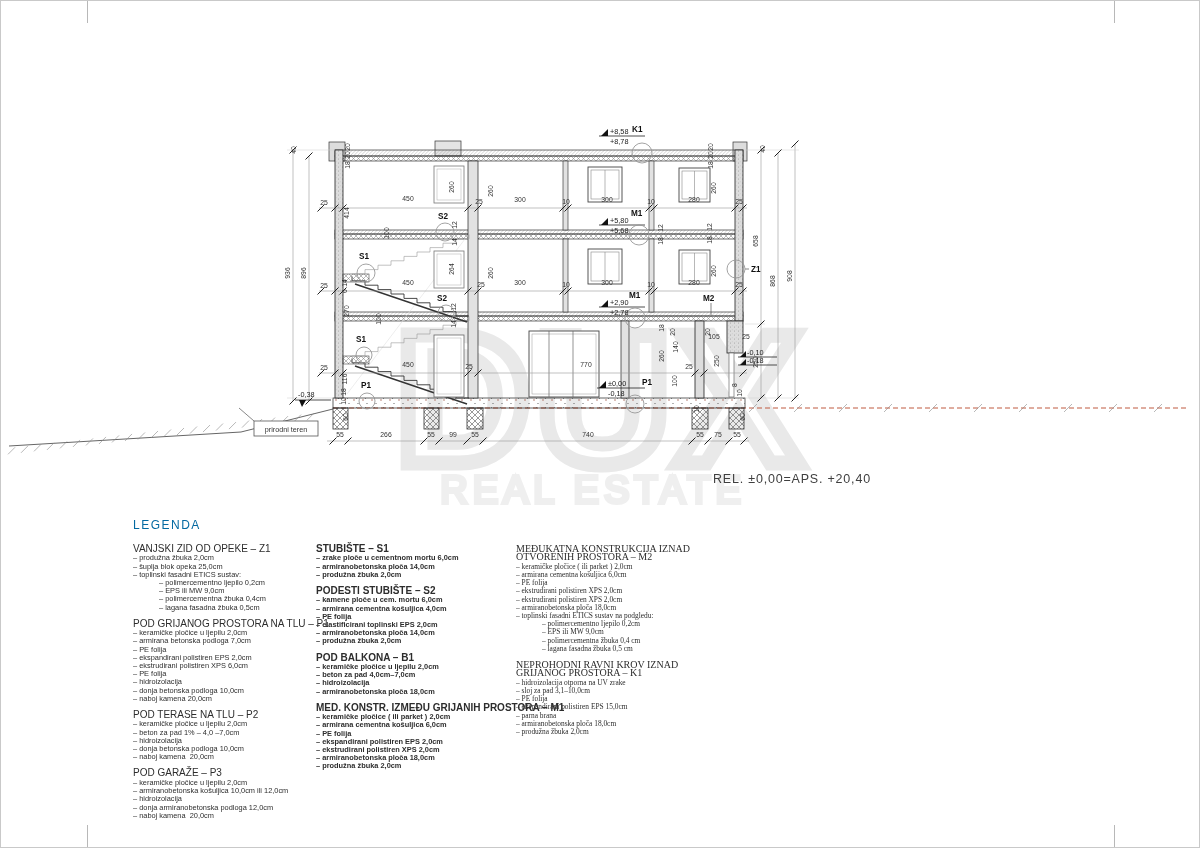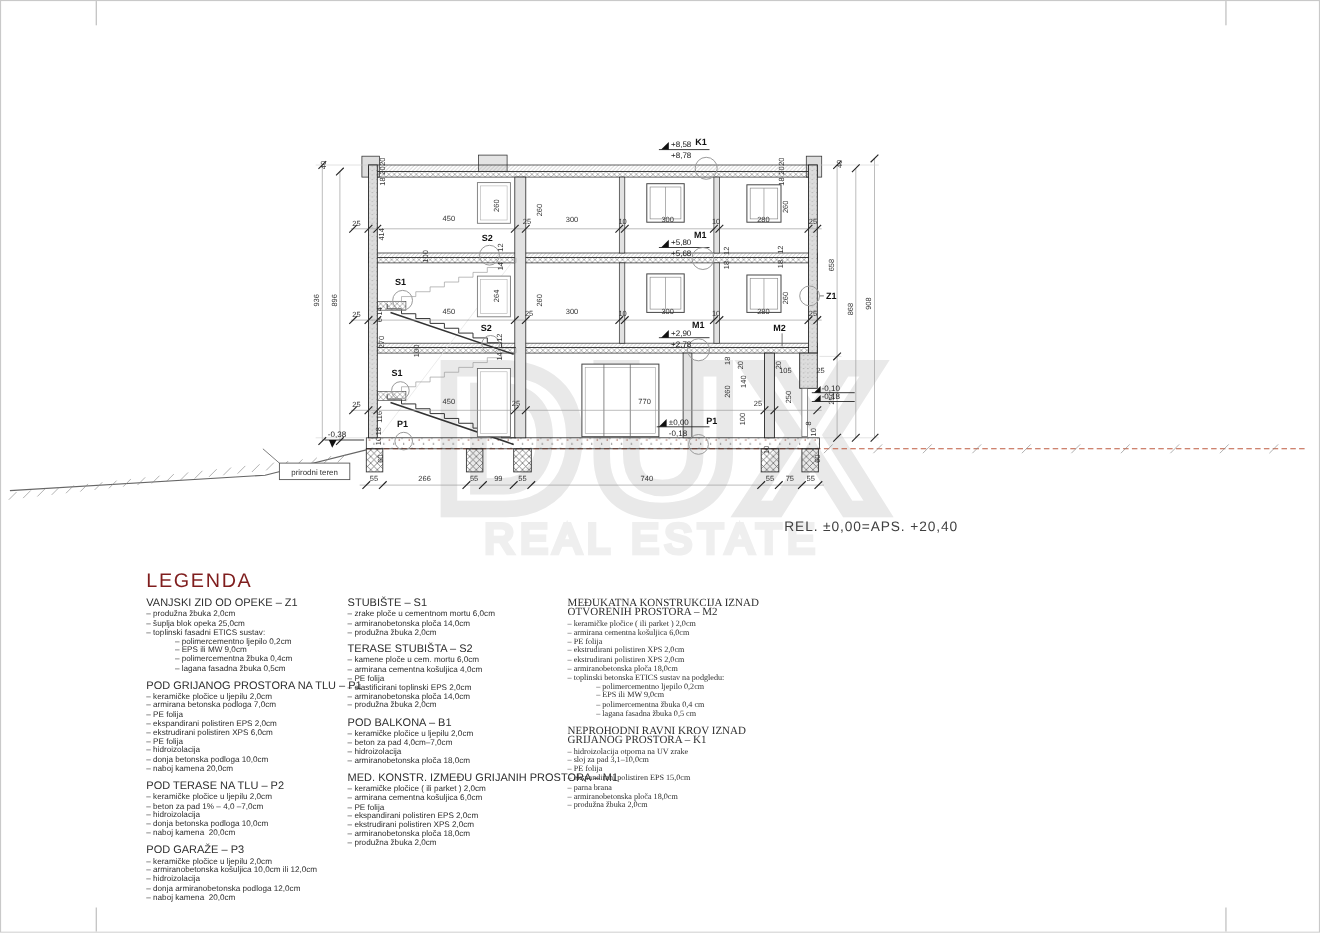--- a/index.html
+++ b/index.html
@@ -9,21 +9,21 @@
   #drawing{position:absolute;left:0;top:0;}
   svg text{font-family:"Liberation Sans",sans-serif;}
   .dim{font-size:6.8px;fill:#333;}
   .lvl{font-size:7.3px;fill:#222;}
   .mark{font-size:8.2px;font-weight:700;fill:#111;}
   .wm-big{font-size:186px;font-weight:700;letter-spacing:6px;stroke:#e9e9e9;stroke-width:15px;fill:none;}
   .wm-small{font-size:38px;letter-spacing:5px;stroke:#efefef;stroke-width:4px;fill:none;}
   .rel-note{font-size:12.5px;fill:#3f3f3f;letter-spacing:0.8px;}
   .terrain-label{font-size:7.2px;fill:#333;}
   #legend{position:absolute;left:132px;top:517px;width:660px;}
-  #legend-title{font-size:18px;letter-spacing:1.5px;color:#7f1d1d;}
+  #legend-title{font-size:12px;letter-spacing:1.5px;color:#0369a1;}
   .legend-col{position:absolute;top:27px;}
   .legend-section{margin-bottom:8px;}
   .legend-section-title{font-size:10px;color:#2d2d2d;white-space:pre;line-height:8.4px;margin-bottom:1px;}
   .legend-item{font-size:7.4px;line-height:8.2px;color:#2d2d2d;white-space:pre;}
   .legend-item.sub{padding-left:26px;}
 </style>
 </head>
 <body>
 
 <div id="page">
@@ -446,29 +446,29 @@
           </div>
           <div class="legend-section">
             <div class="legend-section-title">POD GARAŽE – P3</div>
             <div class="legend-item">– keramičke pločice u ljepilu 2,0cm</div>
             <div class="legend-item">– armiranobetonska košuljica 10,0cm ili 12,0cm</div>
             <div class="legend-item">– hidroizolacija</div>
             <div class="legend-item">– donja armiranobetonska podloga 12,0cm</div>
             <div class="legend-item">– naboj kamena  20,0cm</div>
           </div>
         </div>
-        <div class="legend-col" style="left: 183px; width: 192px;">
+        <div class="legend-col" style="left: 183px; width: 192px; font-weight: bold;">
           <div class="legend-section">
             <div class="legend-section-title">STUBIŠTE – S1</div>
             <div class="legend-item">– zrake ploče u cementnom mortu 6,0cm</div>
             <div class="legend-item">– armiranobetonska ploča 14,0cm</div>
             <div class="legend-item">– produžna žbuka 2,0cm</div>
           </div>
           <div class="legend-section">
-            <div class="legend-section-title">TERASE STUBIŠTA – S2</div>
+            <div class="legend-section-title">PODESTI STUBIŠTE – S2</div>
             <div class="legend-item">– kamene ploče u cem. mortu 6,0cm</div>
             <div class="legend-item">– armirana cementna košuljica 4,0cm</div>
             <div class="legend-item">– PE folija</div>
             <div class="legend-item">– elastificirani toplinski EPS 2,0cm</div>
             <div class="legend-item">– armiranobetonska ploča 14,0cm</div>
             <div class="legend-item">– produžna žbuka 2,0cm</div>
           </div>
           <div class="legend-section">
             <div class="legend-section-title">POD BALKONA – B1</div>
             <div class="legend-item">– keramičke pločice u ljepilu 2,0cm</div>
@@ -490,21 +490,21 @@
         <div class="legend-col" style="left: 383px; width: 205px; font-family: Liberation Serif, serif;">
           <div class="legend-section">
             <div class="legend-section-title">MEĐUKATNA KONSTRUKCIJA IZNAD
 OTVORENIH PROSTORA – M2</div>
             <div class="legend-item">– keramičke pločice ( ili parket ) 2,0cm</div>
             <div class="legend-item">– armirana cementna košuljica 6,0cm</div>
             <div class="legend-item">– PE folija</div>
             <div class="legend-item">– ekstrudirani polistiren XPS 2,0cm</div>
             <div class="legend-item">– ekstrudirani polistiren XPS 2,0cm</div>
             <div class="legend-item">– armiranobetonska ploča 18,0cm</div>
-            <div class="legend-item">– toplinski betonska ETICS sustav na podgledu:</div>
+            <div class="legend-item">– toplinski fasadni ETICS sustav na podgledu:</div>
             <div class="legend-item sub">– polimercementno ljepilo 0,2cm</div>
             <div class="legend-item sub">– EPS ili MW 9,0cm</div>
             <div class="legend-item sub">– polimercementna žbuka 0,4 cm</div>
             <div class="legend-item sub">– lagana fasadna žbuka 0,5 cm</div>
           </div>
           <div class="legend-section">
             <div class="legend-section-title">NEPROHODNI RAVNI KROV IZNAD
 GRIJANOG PROSTORA – K1</div>
             <div class="legend-item">– hidroizolacija otporna na UV zrake</div>
             <div class="legend-item">– sloj za pad 3,1–10,0cm</div>

